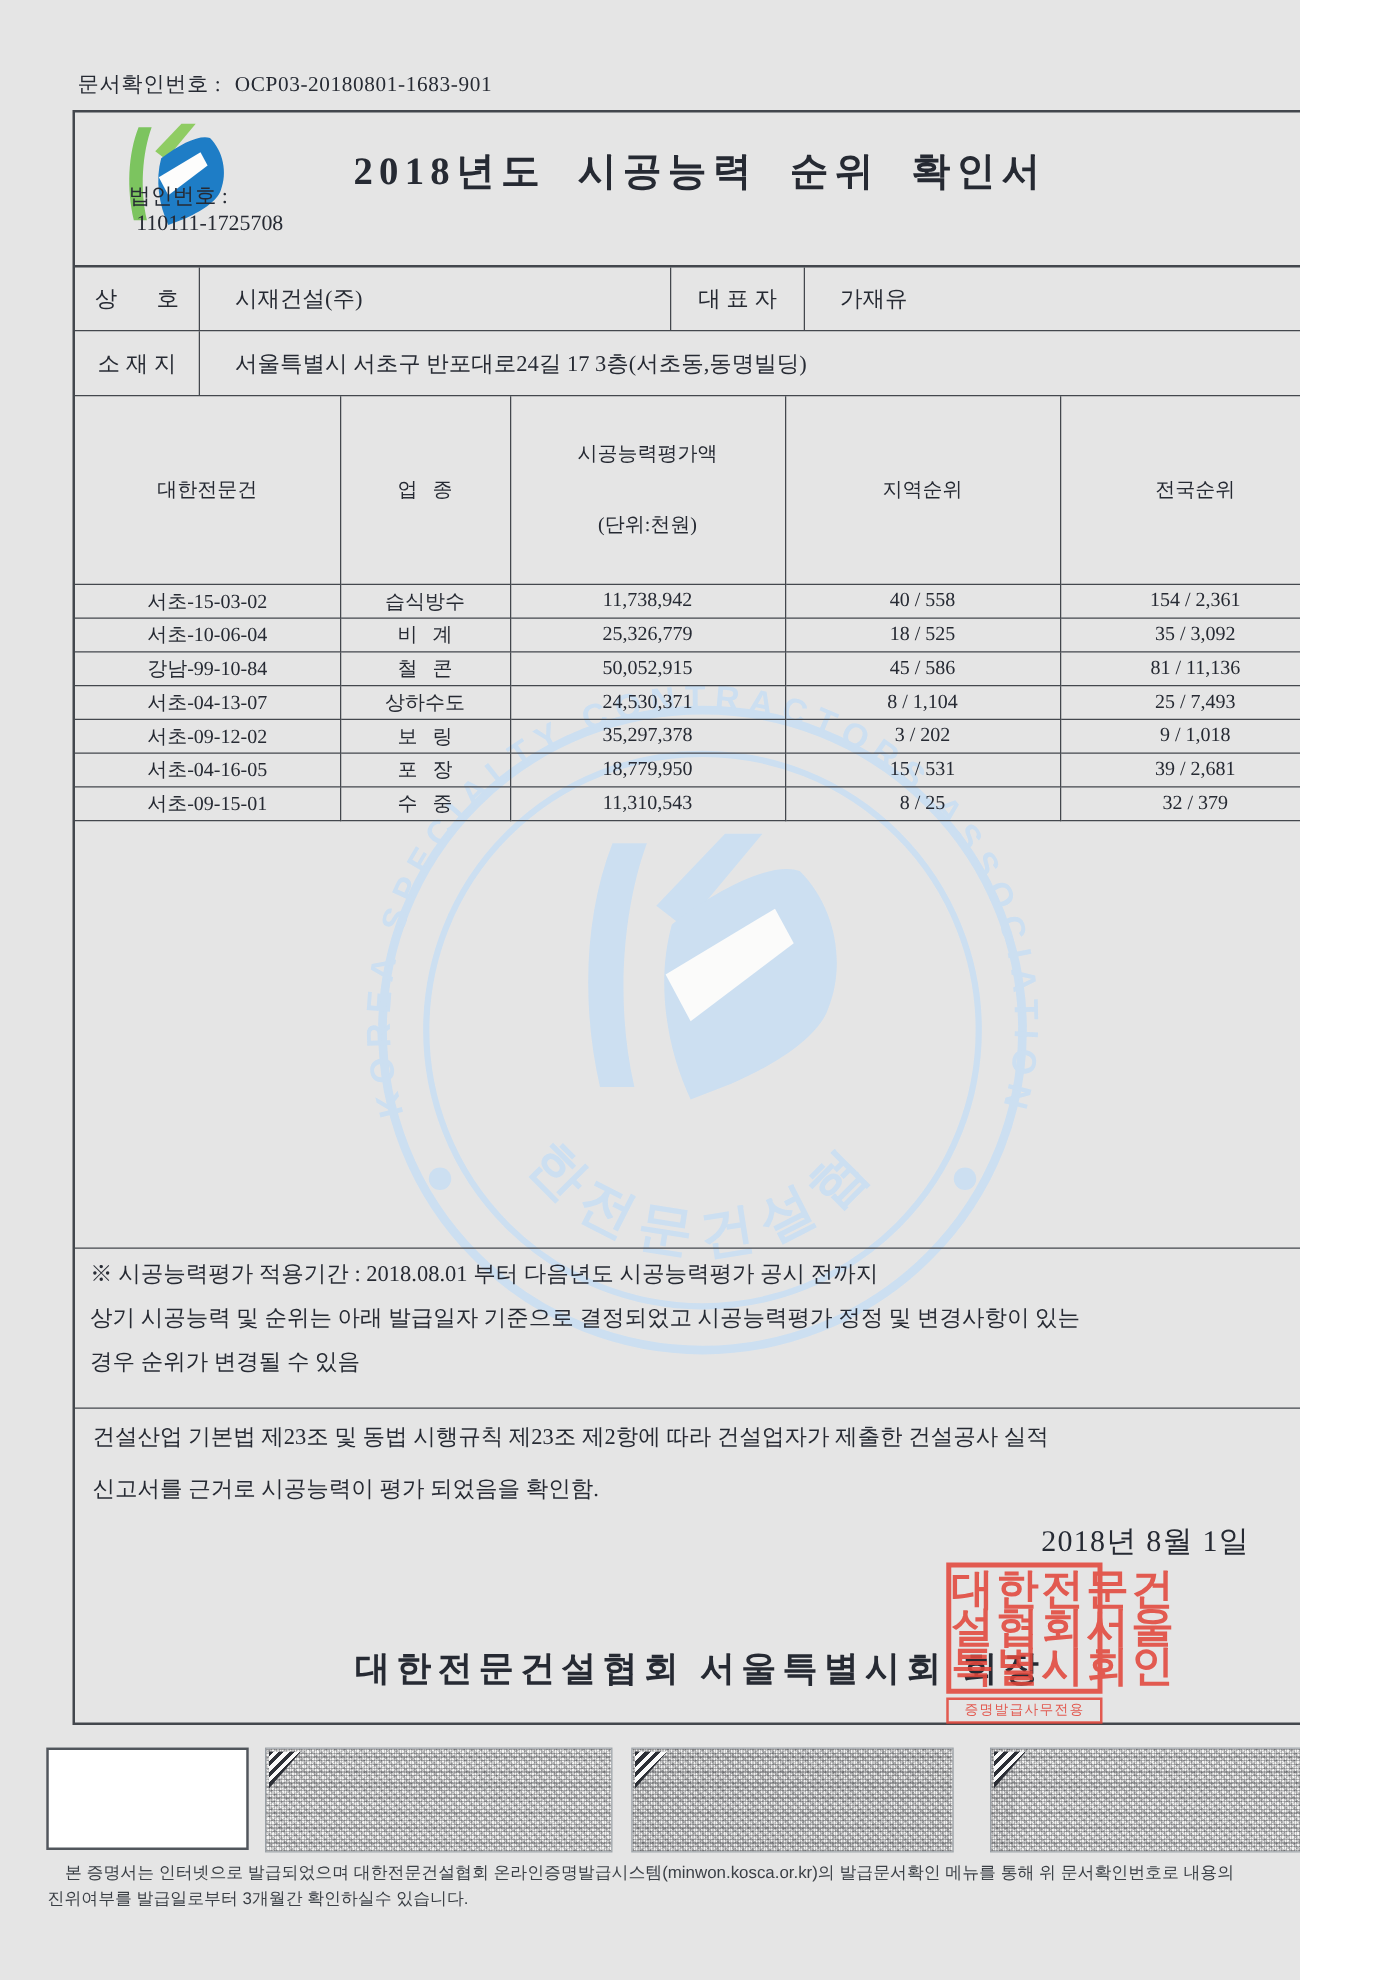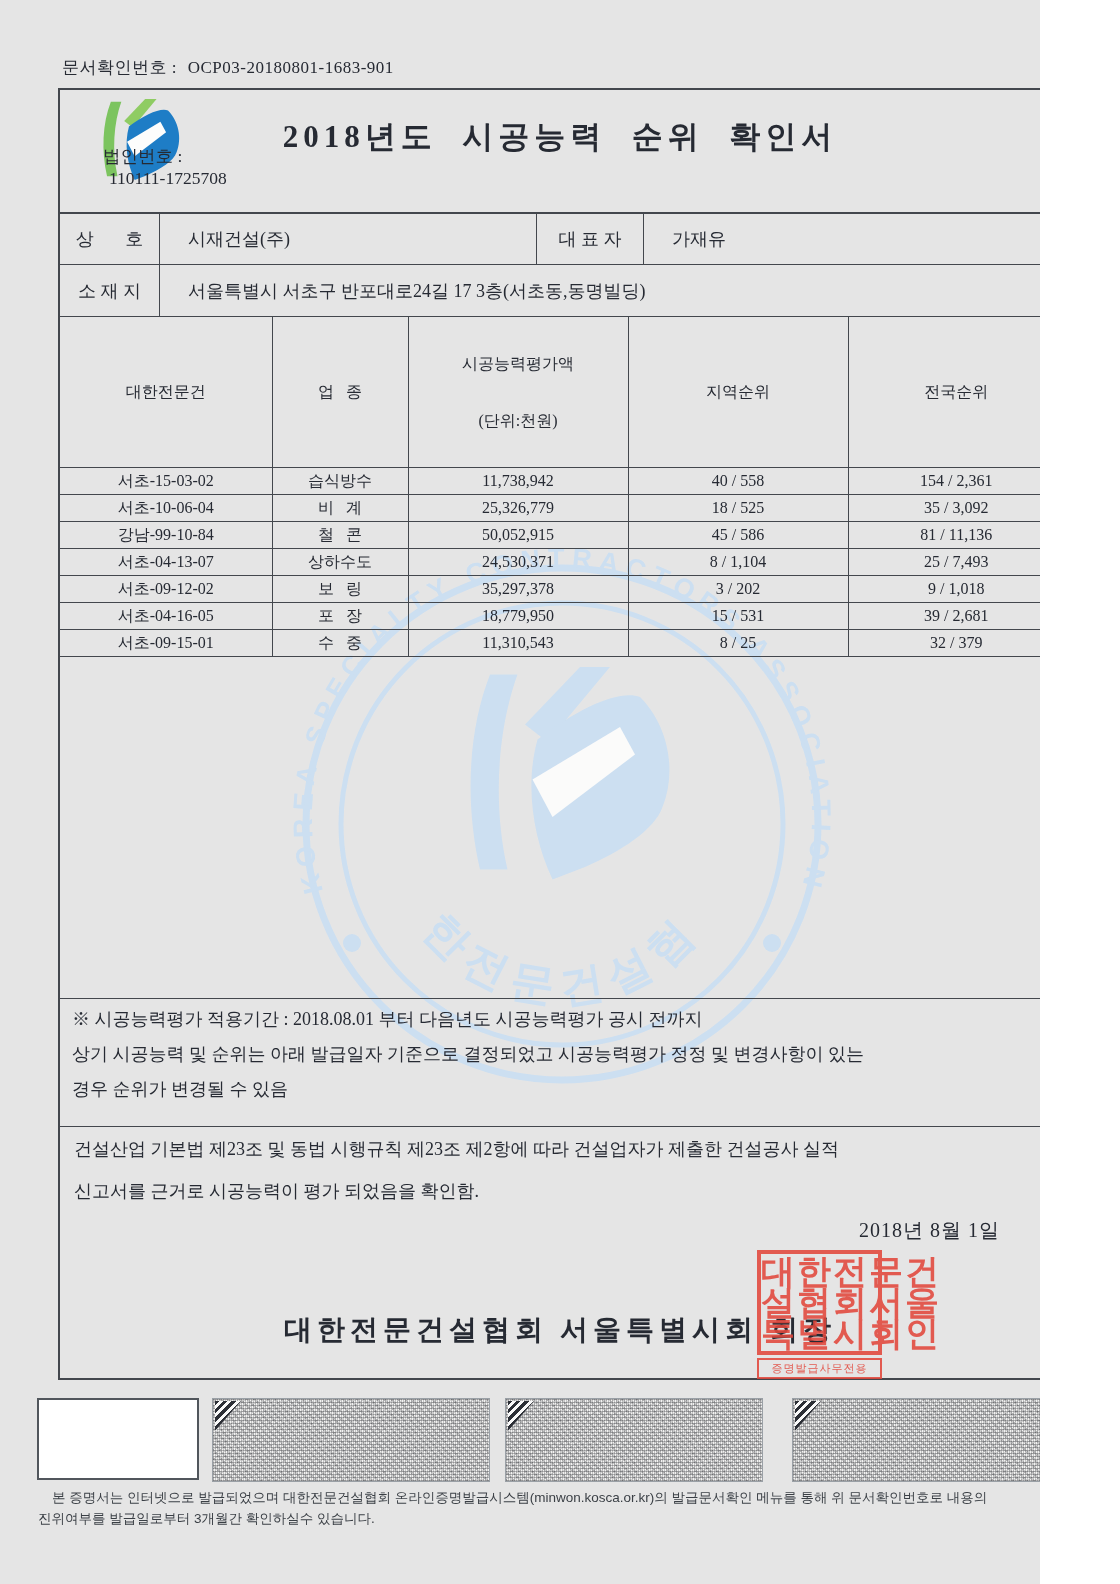--- a/index.html
+++ b/index.html
@@ -47,21 +47,21 @@
   
   .notes-section{top:908px;height:128px;border-top:1.5px solid #43474d;box-sizing:border-box;padding:8px 0 0 12px;}
   .note-line{font-size:18px;white-space:nowrap;line-height:24px;}
   .note-line + .note-line{margin-top:11px;}
 
   
   .legal-section{top:1036px;bottom:12px;border-top:1.5px solid #43474d;box-sizing:border-box;}
   .legal-line{font-size:18px;white-space:nowrap;line-height:24px;margin-left:14px;}
   .legal-line1{margin-top:10px;}
   .legal-line2{margin-top:18px;}
-  .issue-date{margin-top:14px;text-align:right;padding-right:60px;font-size:20px;letter-spacing:1px;}
+  .issue-date{margin-top:14px;text-align:right;padding-right:60px;font-size:24px;letter-spacing:1px;}
   .issuer-line{position:relative;margin-top:67px;text-align:center;font-size:28px;letter-spacing:5px;font-weight:600;white-space:nowrap;z-index:3;}
 
   
   .seal{position:absolute;left:697px;top:1160px;width:125px;z-index:2;opacity:.88;}
   .seal-main{box-sizing:border-box;border:4px solid #e2473c;padding:2px 0;text-align:center;}
   .seal-row{font-size:34px;line-height:31px;font-weight:bold;color:#e2473c;letter-spacing:2px;white-space:nowrap;}
   .seal-sub{box-sizing:border-box;margin-top:3px;border:2px solid #e2473c;text-align:center;font-size:11px;line-height:17px;color:#e2473c;letter-spacing:1px;white-space:nowrap;}
 
   
   .empty-box{position:absolute;left:37px;top:1398px;width:162px;height:82px;border:2.5px solid #51565c;box-sizing:border-box;background:#fff;}

